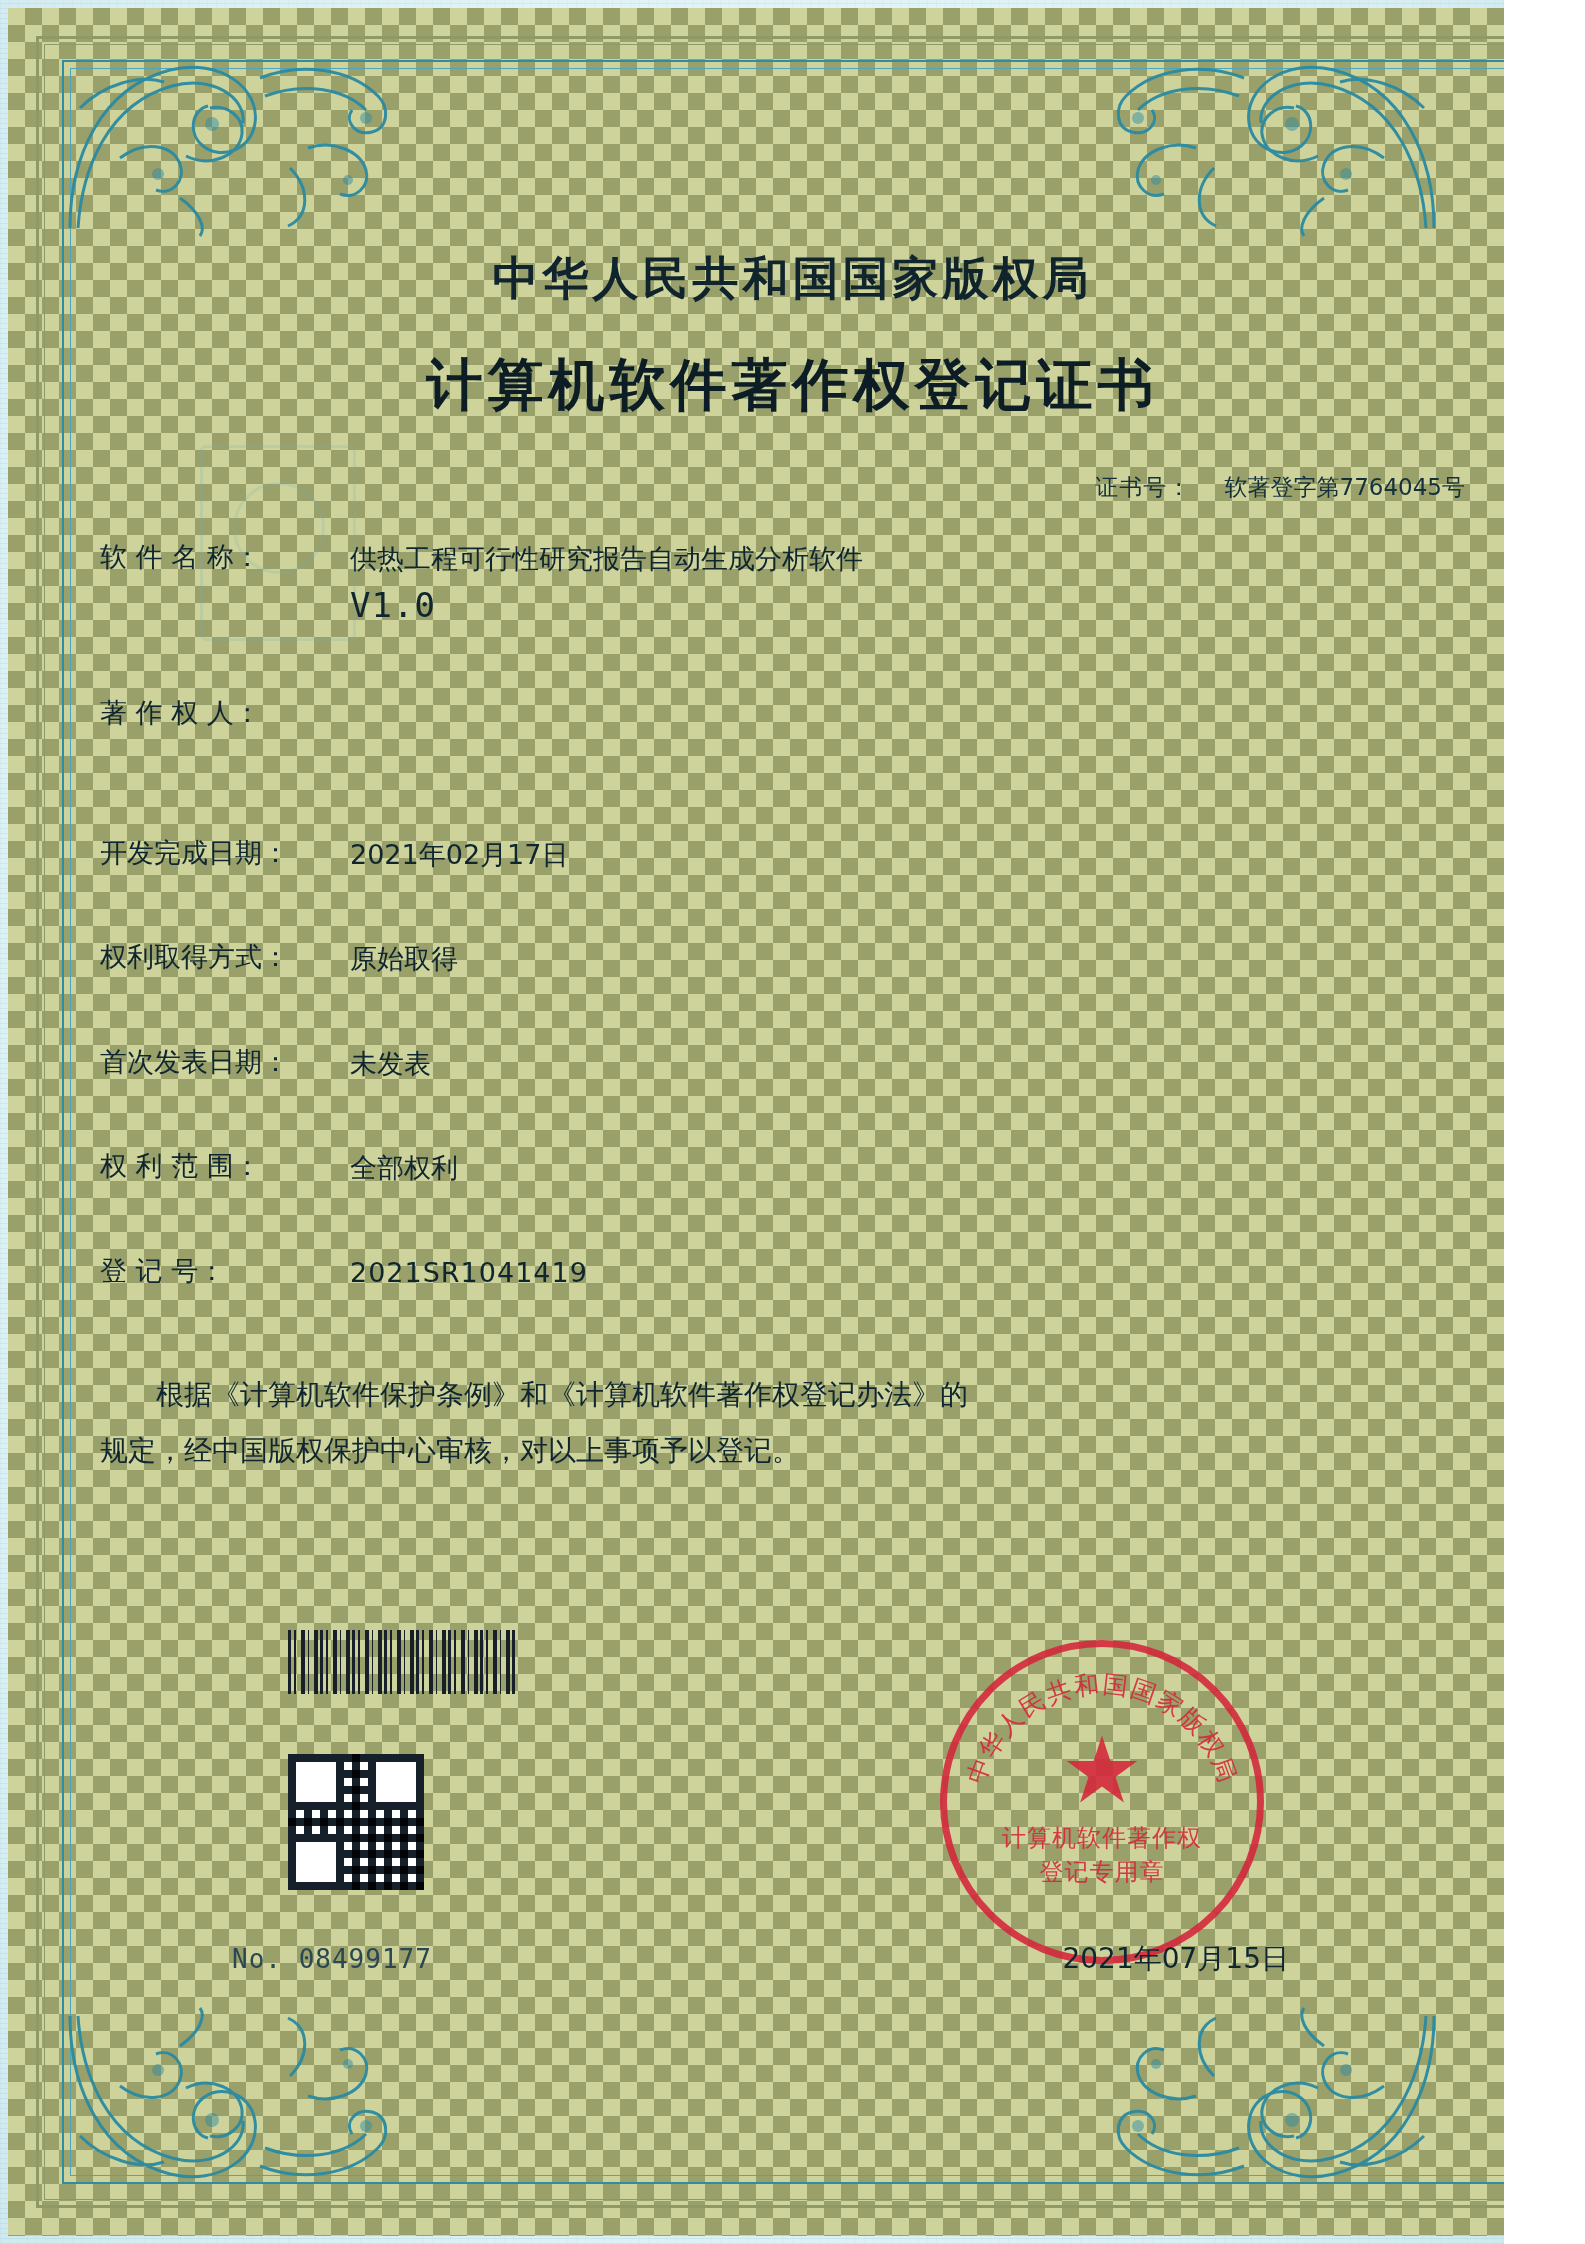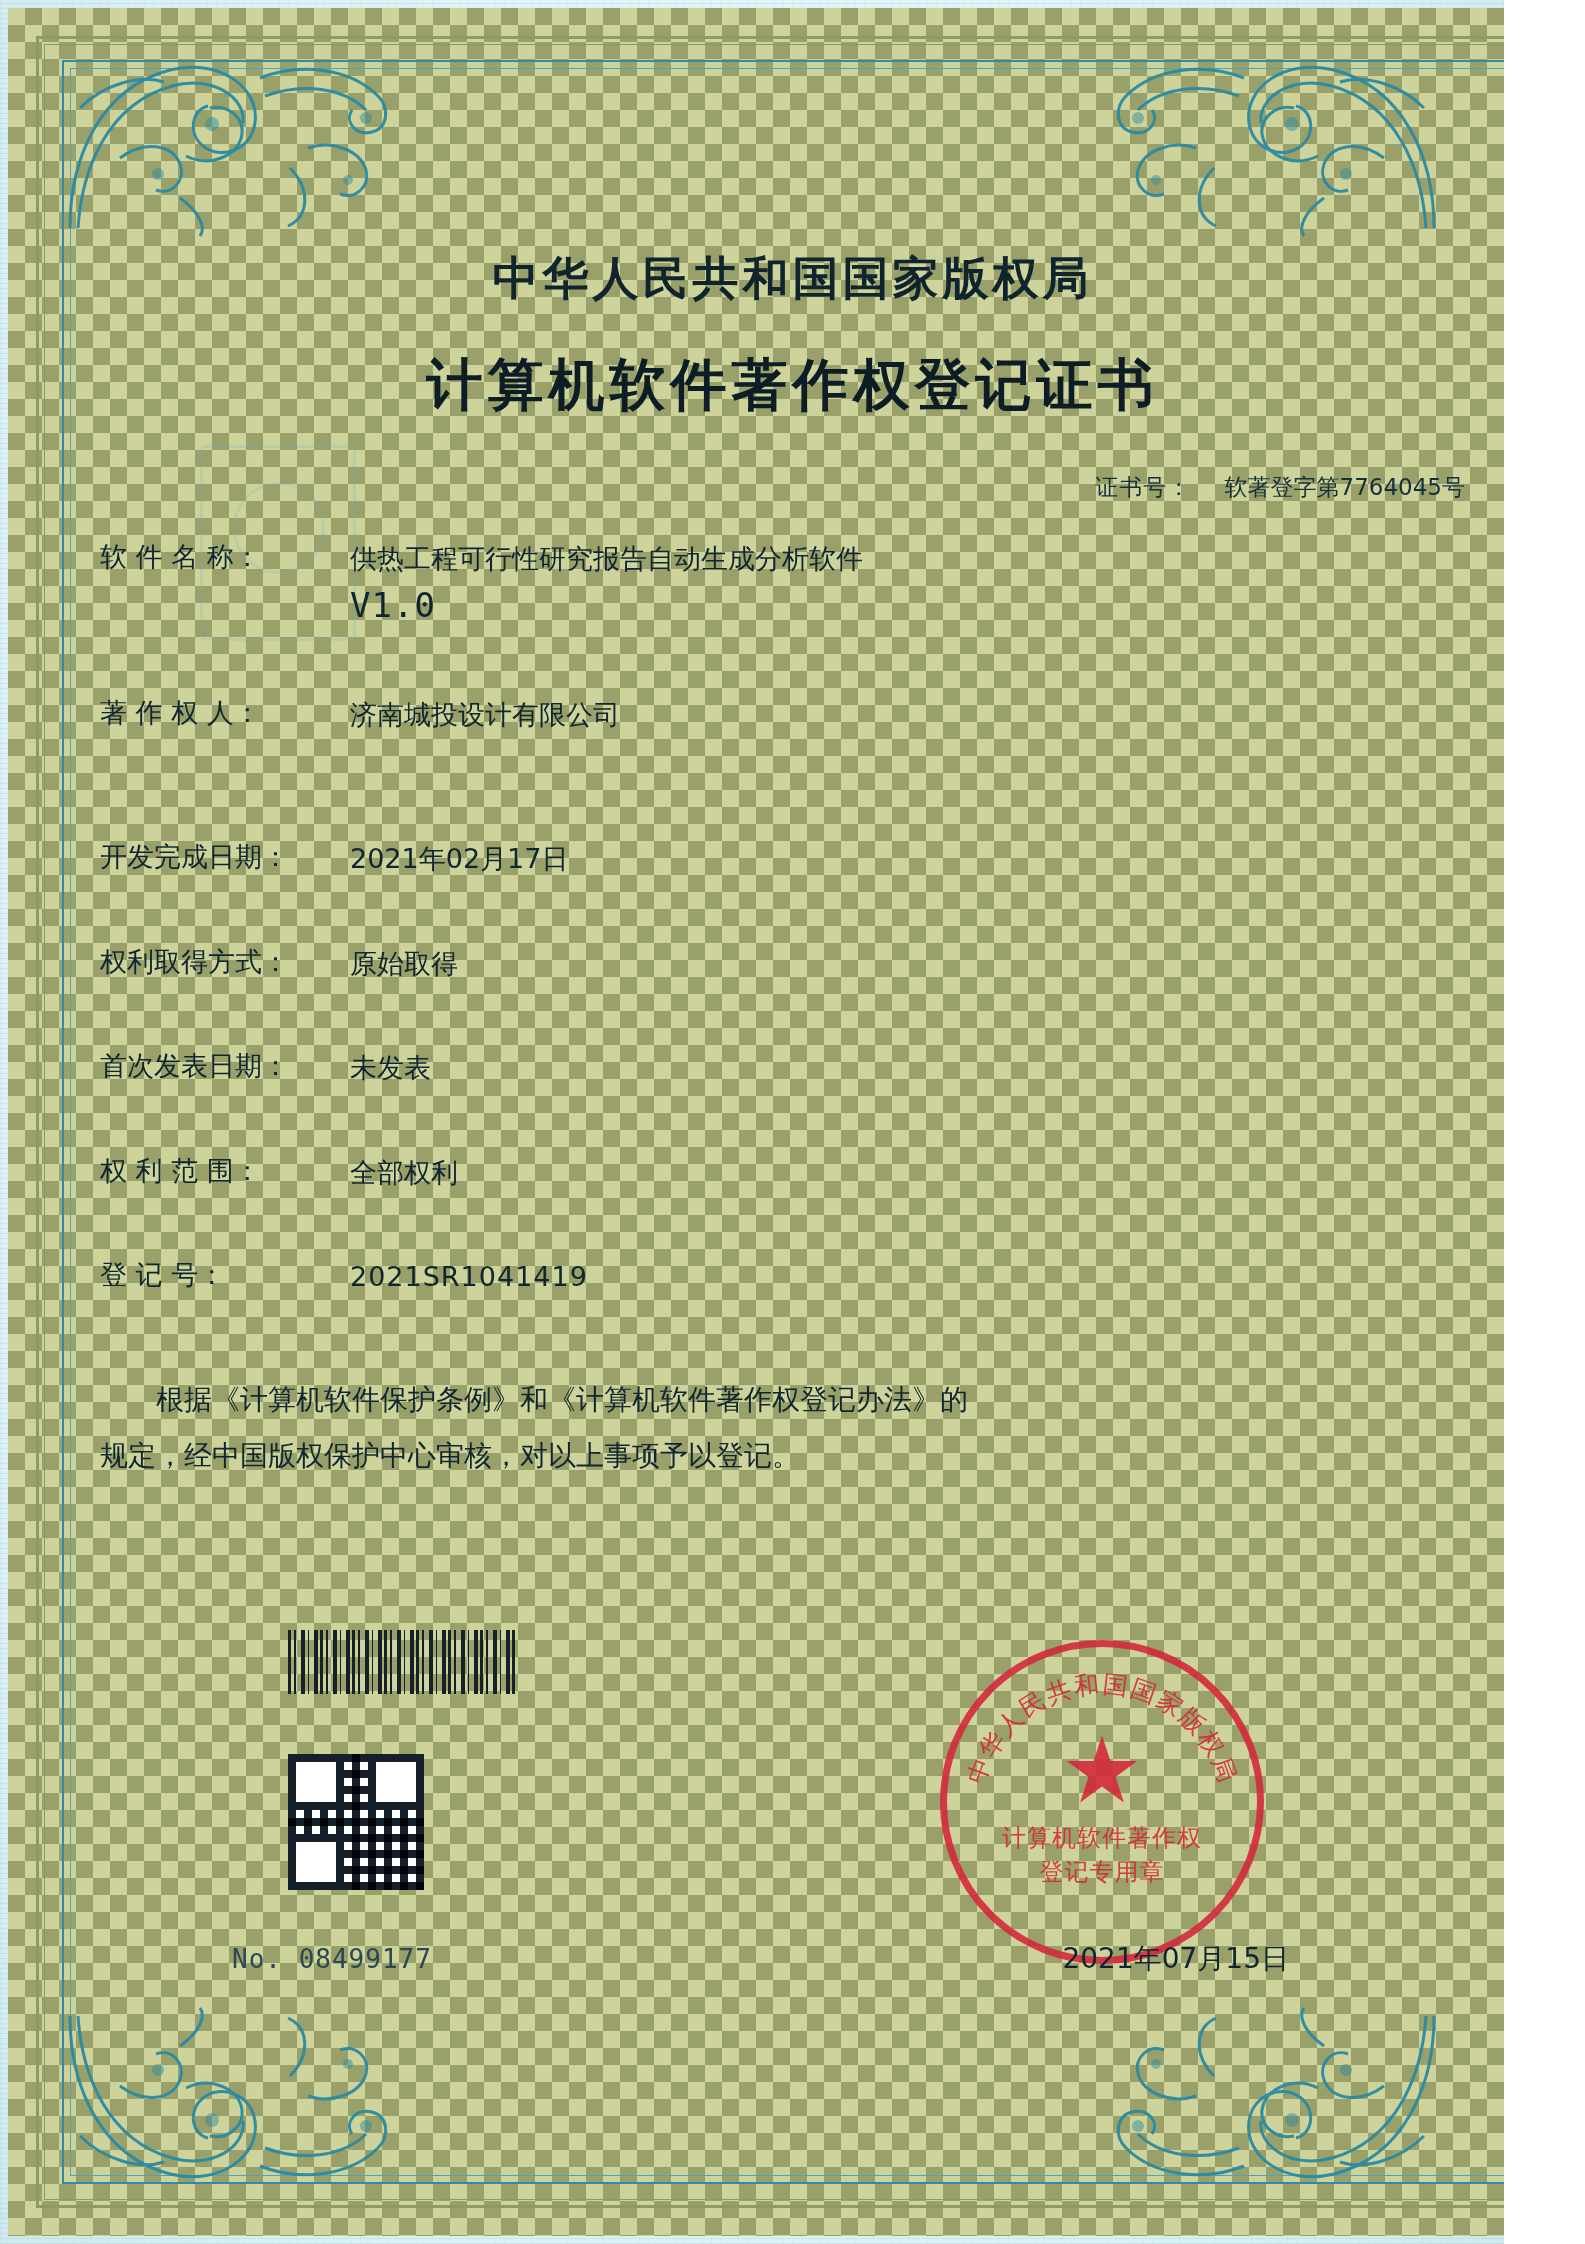--- a/index.html
+++ b/index.html
@@ -421,21 +421,20 @@
     <div class="field first">
       <div class="flabel">软 件 名 称：</div>
       <div class="fvalue">
         <span>供热工程可行性研究报告自动生成分析软件</span>
         <span class="ver">V1.0</span>
       </div>
     </div>
 
     <div class="field gap-lg">
       <div class="flabel">著 作 权 人：</div>
-      <div class="fvalue">济南城投设计有限公司</div>
     </div>
 
     <div class="field gap-xl">
       <div class="flabel">开发完成日期：</div>
       <div class="fvalue">2021年02月17日</div>
     </div>
 
     <div class="field gap-lg">
       <div class="flabel">权利取得方式：</div>
       <div class="fvalue">原始取得</div>

